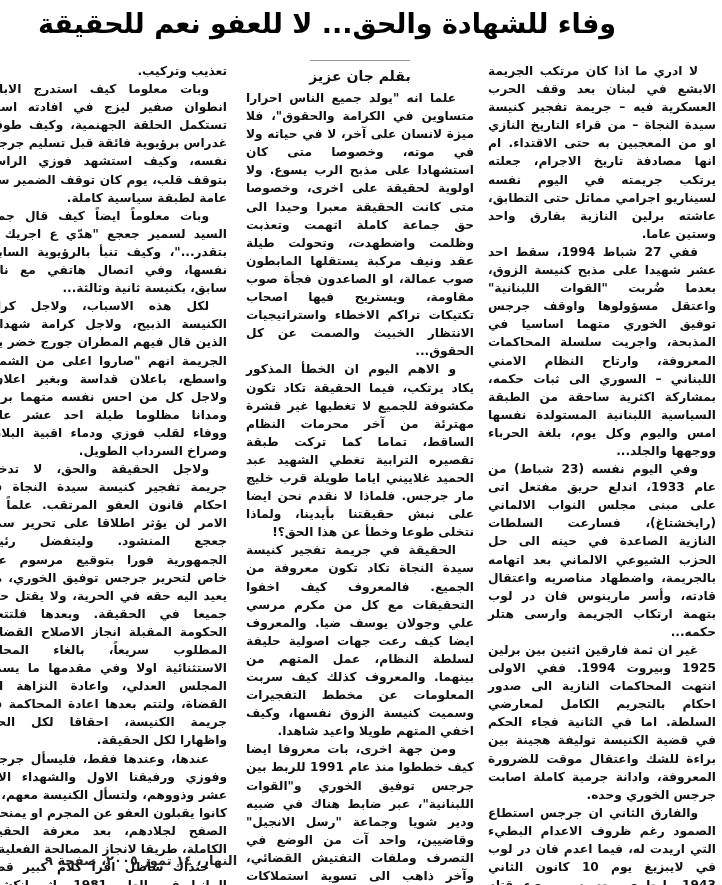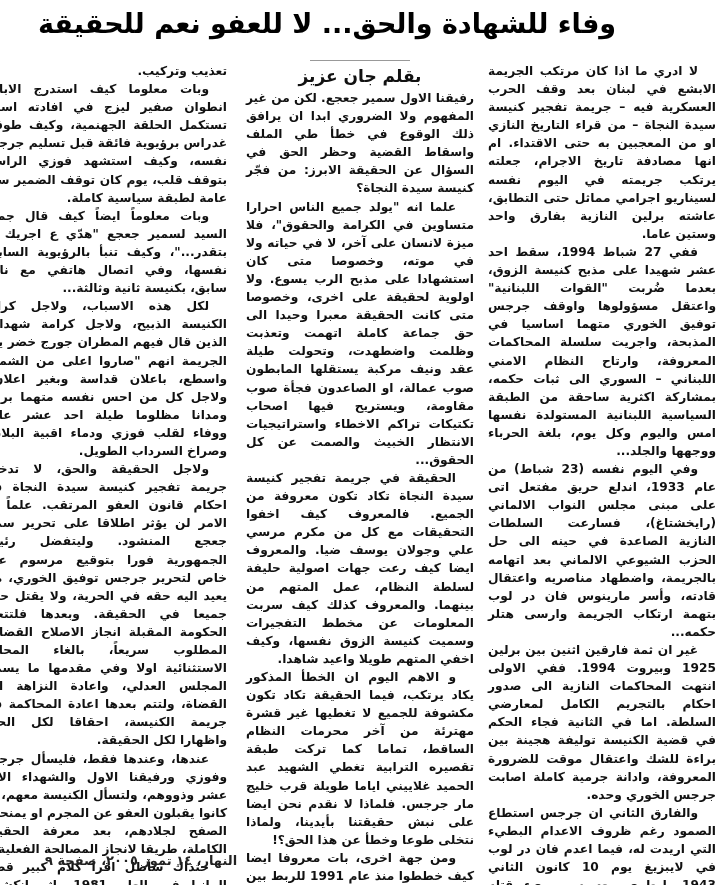--- a/index.html
+++ b/index.html
@@ -4,45 +4,44 @@
 <style>
   html, body { margin: 0; padding: 0; background: #ffffff; }
   body { width: 722px; height: 885px; overflow: hidden; position: relative; font-family: "DejaVu Sans", sans-serif; color: #111; }
   .headline { position: absolute; top: 4px; left: 0; width: 654px; text-align: center; direction: rtl; font-family: "DejaVu Sans", sans-serif; font-weight: bold; font-size: 27px; letter-spacing: -0.5px; color: #000; line-height: 40px; }
   .col { position: absolute; top: 58px; direction: rtl; text-align: justify; font-family: "DejaVu Sans", sans-serif; font-size: 12.2px; line-height: 18.1px; font-weight: bold; color: #111; }
   .col p { margin: 0; text-indent: 18px; }
   .col-right { left: 488px; width: 228px; top: 62px; }
   .col-mid { left: 246px; width: 228px; }
   .col-left { left: -18px; width: 245px; top: 62px; }
   .byline-rule { width: 100px; height: 1px; background: #999; margin: 2px auto 4px auto; }
-  .byline { text-align: center; font-size: 17px; font-weight: bold; margin-bottom: 2px; line-height: 22px; text-indent: 0; }
+  .byline { text-align: center; font-size: 14px; font-weight: bold; margin-bottom: 2px; line-height: 22px; text-indent: 0; }
   .footer { position: absolute; top: 853px; left: 45px; direction: rtl; font-family: "DejaVu Sans", sans-serif; font-size: 13px; font-weight: bold; color: #222; }
   .col-left p.first { text-indent: 0; }
 </style>
 </head>
 <body>
 
 <div class="headline">وفاء للشهادة والحق... لا للعفو نعم للحقيقة</div>
 
 <div class="col col-right">
   <p>لا ادري ما اذا كان مرتكب الجريمة الابشع في لبنان بعد وقف الحرب العسكرية فيه – جريمة تفجير كنيسة سيدة النجاة – من قراء التاريخ النازي او من المعجبين به حتى الاقتداء. ام انها مصادفة تاريخ الاجرام، جعلته يرتكب جريمته في اليوم نفسه لسيناريو اجرامي مماثل حتى التطابق، عاشته برلين النازية بفارق واحد وستين عاما.</p>
   <p>ففي 27 شباط 1994، سقط احد عشر شهيدا على مذبح كنيسة الزوق، بعدما ضُربت "القوات اللبنانية" واعتقل مسؤولوها واوقف جرجس توفيق الخوري متهما اساسيا في المذبحة، واجريت سلسلة المحاكمات المعروفة، وارتاح النظام الامني اللبناني – السوري الى ثبات حكمه، بمشاركة اكثرية ساحقة من الطبقة السياسية اللبنانية المستولدة نفسها امس واليوم وكل يوم، بلغة الحرباء ووجهها والجلد...</p>
   <p>وفي اليوم نفسه (23 شباط) من عام 1933، اندلع حريق مفتعل اتى على مبنى مجلس النواب الالماني (رايخشتاغ)، فسارعت السلطات النازية الصاعدة في حينه الى حل الحزب الشيوعي الالماني بعد اتهامه بالجريمة، واضطهاد مناصريه واعتقال قادته، وأسر مارينوس فان در لوب بتهمة ارتكاب الجريمة وارسى هتلر حكمه...</p>
   <p>غير ان ثمة فارقين اثنين بين برلين 1925 وبيروت 1994. ففي الاولى انتهت المحاكمات النازية الى صدور احكام بالتجريم الكامل لمعارضي السلطة. اما في الثانية فجاء الحكم في قضية الكنيسة توليفة هجينة بين براءة للشك واعتقال موقت للضرورة المعروفة، وادانة جرمية كاملة اصابت جرجس الخوري وحده.</p>
   <p>والفارق الثاني ان جرجس استطاع الصمود رغم ظروف الاعدام البطيء التي اريدت له، فيما اعدم فان در لوب في لايبزيغ يوم 10 كانون الثاني 1943، ليطوي معه سر بريء قتله ارهاب الدولة.</p>
 
 </div>
 
 <div class="col col-mid">
   <div class="byline-rule"></div>
   <div class="byline">بقلم جان عزيز</div>
-  <p style="text-indent:0">رفيقنا الاول سمير جعجع. لكن من غير المفهوم ولا الضروري ابدا ان يرافق ذلك الوقوع في خطأ طي الملف واسقاط القضية وحظر الحق في السؤال عن الحقيقة الابرز: من فجّر كنيسة سيدة النجاة؟</p>
   <p>علما انه "يولد جميع الناس احرارا متساوين في الكرامة والحقوق"، فلا ميزة لانسان على آخر، لا في حياته ولا في موته، وخصوصا متى كان استشهادا على مذبح الرب يسوع. ولا اولوية لحقيقة على اخرى، وخصوصا متى كانت الحقيقة معبرا وحيدا الى حق جماعة كاملة اتهمت وتعذبت وظلمت واضطهدت، وتحولت طيلة عقد ونيف مركبة يستقلها المابطون صوب عمالة، او الصاعدون فجأة صوب مقاومة، ويستريح فيها اصحاب تكتيكات تراكم الاخطاء واستراتيجيات الانتظار الخبيث والصمت عن كل الحقوق...</p>
+  <p>و الاهم اليوم ان الخطأ المذكور يكاد يرتكب، فيما الحقيقة تكاد تكون مكشوفة للجميع لا تغطيها غير قشرة مهترئة من آخر محرمات النظام الساقط، تماما كما تركت طبقة تقصيره الترابية تغطي الشهيد عبد الحميد غلاييني اياما طويلة قرب خليج مار جرجس. فلماذا لا نقدم نحن ايضا على نبش حقيقتنا بأيدينا، ولماذا نتخلى طوعا وخطأ عن هذا الحق؟!</p>
   <p>الحقيقة في جريمة تفجير كنيسة سيدة النجاة تكاد تكون معروفة من الجميع. فالمعروف كيف اخفوا التحقيقات مع كل من مكرم مرسي علي وجولان يوسف ضيا. والمعروف ايضا كيف رعت جهات اصولية حليفة لسلطة النظام، عمل المتهم من بينهما. والمعروف كذلك كيف سربت المعلومات عن مخطط التفجيرات وسميت كنيسة الزوق نفسها، وكيف اخفي المتهم طويلا واعيد شاهدا.</p>
-  <p>و الاهم اليوم ان الخطأ المذكور يكاد يرتكب، فيما الحقيقة تكاد تكون مكشوفة للجميع لا تغطيها غير قشرة مهترئة من آخر محرمات النظام الساقط، تماما كما تركت طبقة تقصيره الترابية تغطي الشهيد عبد الحميد غلاييني اياما طويلة قرب خليج مار جرجس. فلماذا لا نقدم نحن ايضا على نبش حقيقتنا بأيدينا، ولماذا نتخلى طوعا وخطأ عن هذا الحق؟!</p>
   <p>ومن جهة اخرى، بات معروفا ايضا كيف خططوا منذ عام 1991 للربط بين جرجس توفيق الخوري و"القوات اللبنانية"، عبر ضابط هناك في ضبيه ودير شويا وجماعة "رسل الانجيل" وقاضيين، واحد آت من الوضع في التصرف وملفات التفتيش القضائي، وآخر ذاهب الى تسوية استملاكات عقارية بمليارات.</p>
 
 </div>
 
 <div class="col col-left">
   <p class="first">تعذيب وتركيب.</p>
   <p>وبات معلوما كيف استدرج الاباتي انطوان صفير ليزج في افادته اسماء تستكمل الحلقة الجهنمية، وكيف طوقت غدراس برؤيوية فائقة قبل تسليم جرجس نفسه، وكيف استشهد فوزي الراسي بتوقف قلب، يوم كان توقف الضمير سمة عامة لطبقة سياسية كاملة.</p>
   <p>وبات معلوماً ايضاً كيف قال جميل السيد لسمير جعجع "هدّي ع اجريك اذا بتقدر..."، وكيف تنبأ بالرؤيوية السابقة نفسها، وفي اتصال هاتفي مع نائب سابق، بكنيسة ثانية وثالثة...</p>
   <p>لكل هذه الاسباب، ولاجل كرامة الكنيسة الذبيح، ولاجل كرامة شهدائها الذين قال فيهم المطران جورج خضر يوم الجريمة انهم "صاروا اعلى من الشمس واسطع، باعلان قداسة وبغير اعلان". ولاجل كل من احس نفسه متهما بريئا، ومدانا مظلوما طيلة احد عشر عاماً. ووفاء لقلب فوزي ودماء اقبية البلانكو وصراخ السرداب الطويل.</p>
   <p>ولاجل الحقيقة والحق، لا تدخلوا جريمة تفجير كنيسة سيدة النجاة في احكام قانون العفو المرتقب. علماً ان الامر لن يؤثر اطلاقا على تحرير سمير جعجع المنشود. وليتفضل رئيس الجمهورية فورا بتوقيع مرسوم عفو خاص لتحرير جرجس توفيق الخوري، مما يعيد اليه حقه في الحرية، ولا يقتل حقنا جميعا في الحقيقة. وبعدها فلتتعهد الحكومة المقبلة انجاز الاصلاح القضائي المطلوب سريعاً، بالغاء المحاكم الاستثنائية اولا وفي مقدمها ما يسمى المجلس العدلي، واعادة النزاهة الى القضاة، ولتتم بعدها اعادة المحاكمة في جريمة الكنيسة، احقاقا لكل الحق، واظهارا لكل الحقيقة.</p>

